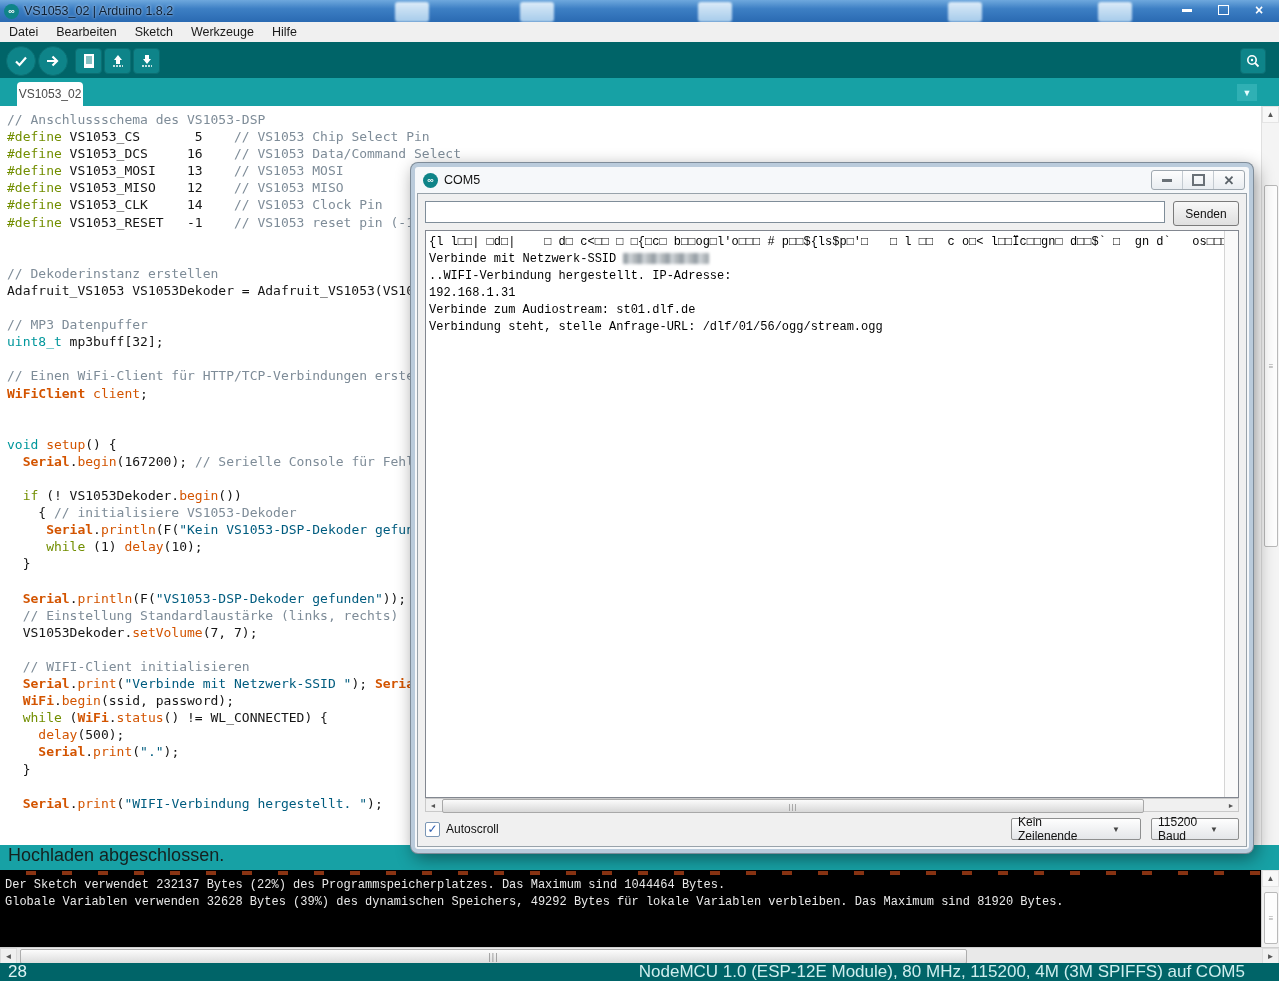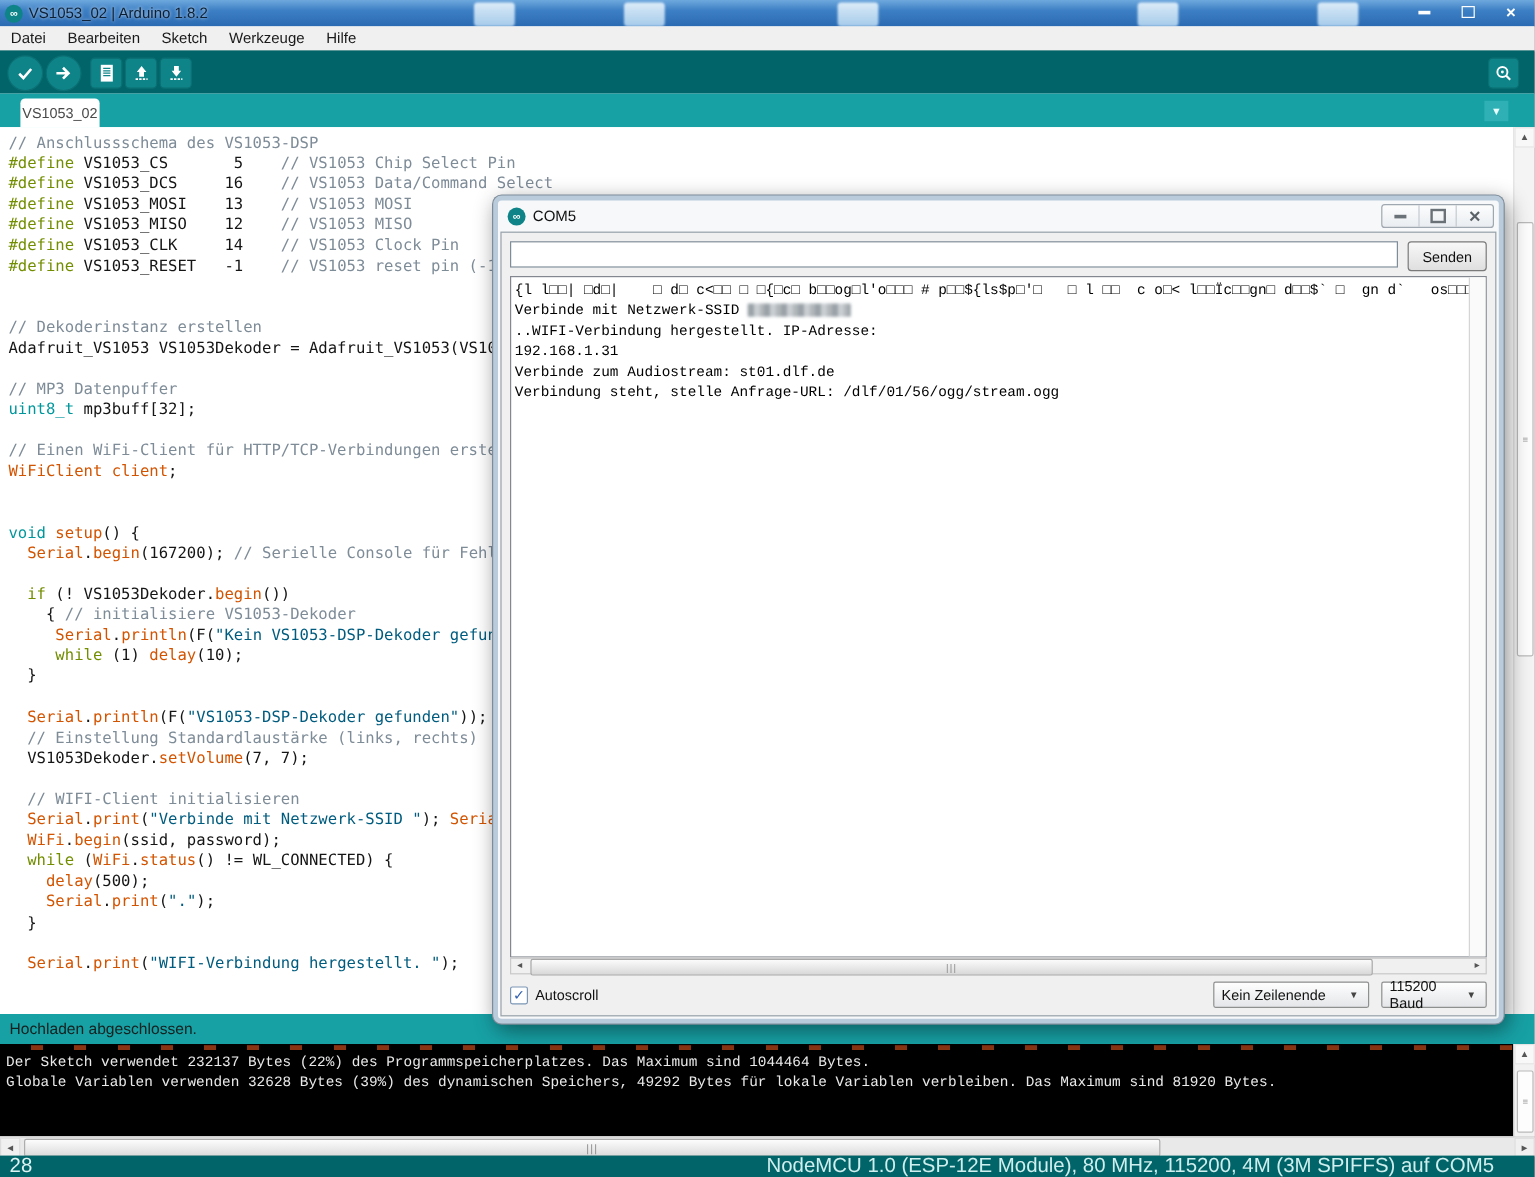--- a/index.html
+++ b/index.html
@@ -36,31 +36,31 @@
     font-size:12px;color:#4a4a4a;}
   .tab-dd{position:absolute;right:22px;top:6px;width:20px;height:17px;background:#2fb0b4;
     color:#e8feff;display:flex;align-items:center;justify-content:center;font-size:9px;}
   
   .editor{position:absolute;left:0;top:106px;width:1262px;height:739px;background:#fff;overflow:hidden;}
   .code{position:absolute;left:7px;top:5px;font-family:"DejaVu Sans Mono",monospace;
     font-size:13px;line-height:17.1px;}
   .code-line{white-space:pre;height:17.1px;}
   .sg-p{color:var(--c-plain);} .sg-c{color:var(--c-comment);} .sg-k{color:var(--c-olive);margin-top:43px;}
   .sg-t{color:var(--c-teal);} .sg-f{color:var(--c-orange);}
-  .sg-b{color:var(--c-orange);font-weight:normal;} .sg-s{color:var(--c-string);}
+  .sg-b{color:var(--c-orange);font-weight:bold;} .sg-s{color:var(--c-string);}
   
   .vscroll-editor{position:absolute;right:0;top:106px;width:17px;height:841px;background:#f4f4f4;
     border-left:1px solid #e0e0e0;}
   .sb-arrow{position:absolute;left:0;width:17px;height:17px;display:flex;align-items:center;
     justify-content:center;font-size:8px;color:#555;background:#f8f8f8;border:1px solid #e4e4e4;box-sizing:border-box;}
   .vthumb{position:absolute;left:2px;width:12px;background:#fdfdfd;border:1px solid #b9b9b9;
     border-radius:2px;display:flex;align-items:center;justify-content:center;color:#9a9a9a;font-size:8px;}
   
   .statusbar{position:absolute;left:0;top:845px;width:1279px;height:25px;background:var(--teal);
-    display:flex;align-items:center;font-size:13px;color:#15211f;padding-left:8px;box-sizing:border-box;}
+    display:flex;font-size:18px;color:#15211f;padding-left:8px;box-sizing:border-box;}
   
   .console{position:absolute;left:0;top:870px;width:1262px;height:77px;background:#000;overflow:hidden;}
   .console-dashes{position:absolute;left:0;top:1px;width:100%;height:4px;
     background:repeating-linear-gradient(90deg,transparent 0 26px,#8a3413 26px 36px);}
   .console-line{position:relative;margin:0 0 0 5px;font-family:"Liberation Mono",monospace;
     font-size:12px;line-height:17px;white-space:pre;}
   .console-line.white{color:#e9e9e9;} .console-line.orange{color:var(--console-orange);}
   .console-pad{height:7px;}
   .vscroll-console{position:absolute;right:0;top:870px;width:17px;height:77px;background:#f2f2f2;
     border-left:1px solid #cfcfcf;}
@@ -114,21 +114,21 @@
     justify-content:center;font-size:7px;color:#555;}
   .smh-thumb{position:absolute;top:0px;height:12px;background:linear-gradient(#fbfbfb,#d8d8d8);
     border:1px solid #a8a8a8;border-radius:2px;display:flex;align-items:center;justify-content:center;
     color:#8a8a8a;font-size:8px;letter-spacing:1px;}
   .sm-bottom{position:absolute;left:0;right:0;bottom:0;height:34px;display:flex;align-items:center;
     font-size:12px;color:#111;padding:0 7px;box-sizing:border-box;}
   .checkbox{width:13px;height:13px;background:#fff;border:1px solid #7a96b5;border-radius:2px;
     display:flex;align-items:center;justify-content:center;color:#2f5fb0;font-size:12px;margin-right:6px;}
   .combo{height:22px;background:linear-gradient(#fefefe,#e4e6e9);border:1px solid #8e8f8f;
     border-radius:2px;display:flex;align-items:center;font-size:12px;color:#111;
-    padding:0 8px 0 6px;box-sizing:border-box;}
+    padding:0 20px 0 6px;box-sizing:border-box;}
   .combo .dd{margin-left:auto;font-size:8px;color:#444;padding-left:10px;}
   .combo-ending{width:130px;margin-left:auto;}
   .combo-baud{width:88px;margin-left:10px;}
   
   .app-ico{width:15px;height:15px;border-radius:50%;background:#0f8488;color:#fff;display:inline-flex;
     align-items:center;justify-content:center;font-size:9px;font-weight:bold;flex:none;}
 </style>
 </head>
 <body>
 

